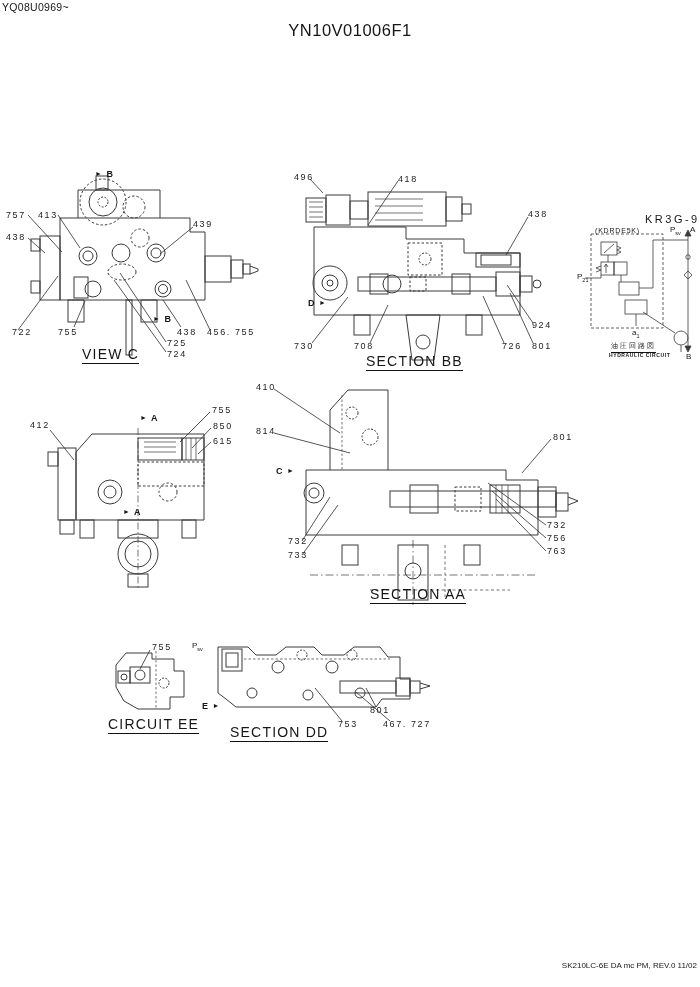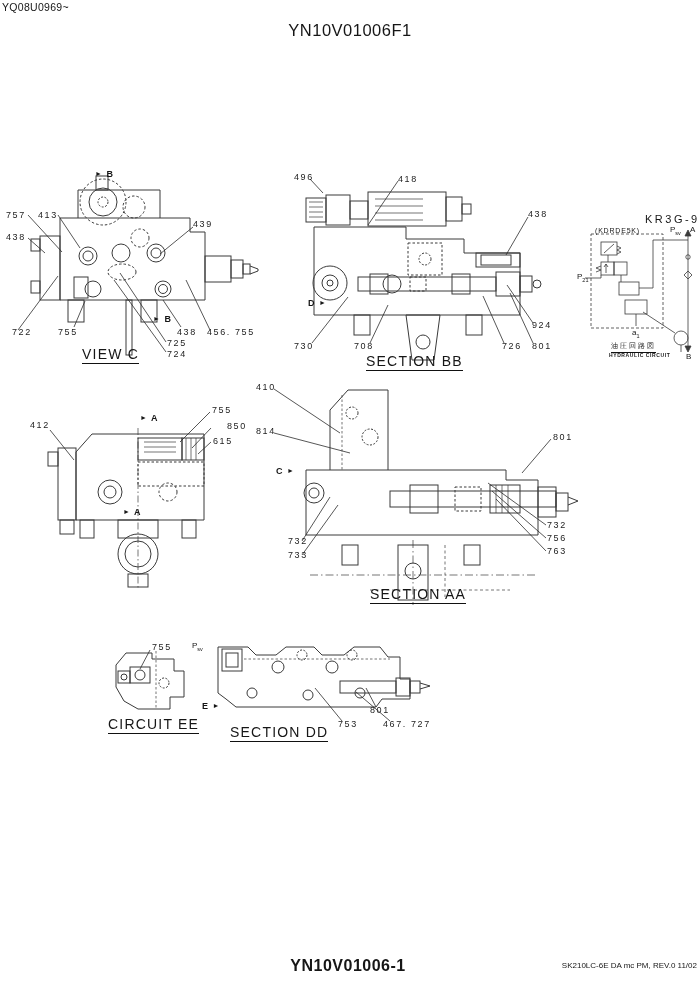--- a/index.html
+++ b/index.html
@@ -216,21 +216,21 @@
         <g stroke-width="0.8" stroke="#2c2c2c">
           <path d="M30,40 L54,70"></path>
           <path d="M190,22 L160,52"></path>
           <path d="M191,38 L172,58"></path>
           <path d="M191,52 L178,64"></path>
         </g>
       </g>
     </svg>
     <span class="co" style="left:10px;top:30px">412</span>
     <span class="co" style="left:192px;top:15px">755</span>
-    <span class="co" style="left:207px;top:31px">850</span>
+    <span class="co" style="left:193px;top:31px">850</span>
     <span class="co" style="left:193px;top:46px">615</span>
     <span class="vmark" style="left:120px;top:23px"><span class="tri">►</span> <span>A</span></span>
     <span class="vmark" style="left:103px;top:117px"><span class="tri">►</span> <span>A</span></span>
   </div>
 
   <div class="fig" style="left:250px;top:375px;width:330px;height:230px">
     <svg width="330" height="230" viewBox="0 0 330 230">
       <g fill="none" stroke="#3a3a3a" stroke-width="1">
         <path d="M80,95 V35 l18,-20 h40 v80"></path>
         <circle cx="102" cy="38" r="6" stroke-dasharray="2 1.5"></circle>
@@ -322,16 +322,15 @@
       </g>
     </svg>
     <span class="port" style="left:2px;top:16px"><span>P</span><sub>sv</sub></span>
     <span class="vmark" style="left:12px;top:76px"><span>E</span> <span class="tri">►</span></span>
     <span class="co" style="left:148px;top:94px">753</span>
     <span class="co" style="left:193px;top:94px">467. 727</span>
     <span class="co" style="left:180px;top:80px">801</span>
     <span class="seclabel" style="left:40px;top:99px">SECTION DD</span>
   </div>
 
-  <div class="footer-center">YN10V01006-1</div>
   <div class="footer-right">SK210LC-6E DA mc PM, REV.0 11/02</div>
 
 </div>
 
 </body></html>

